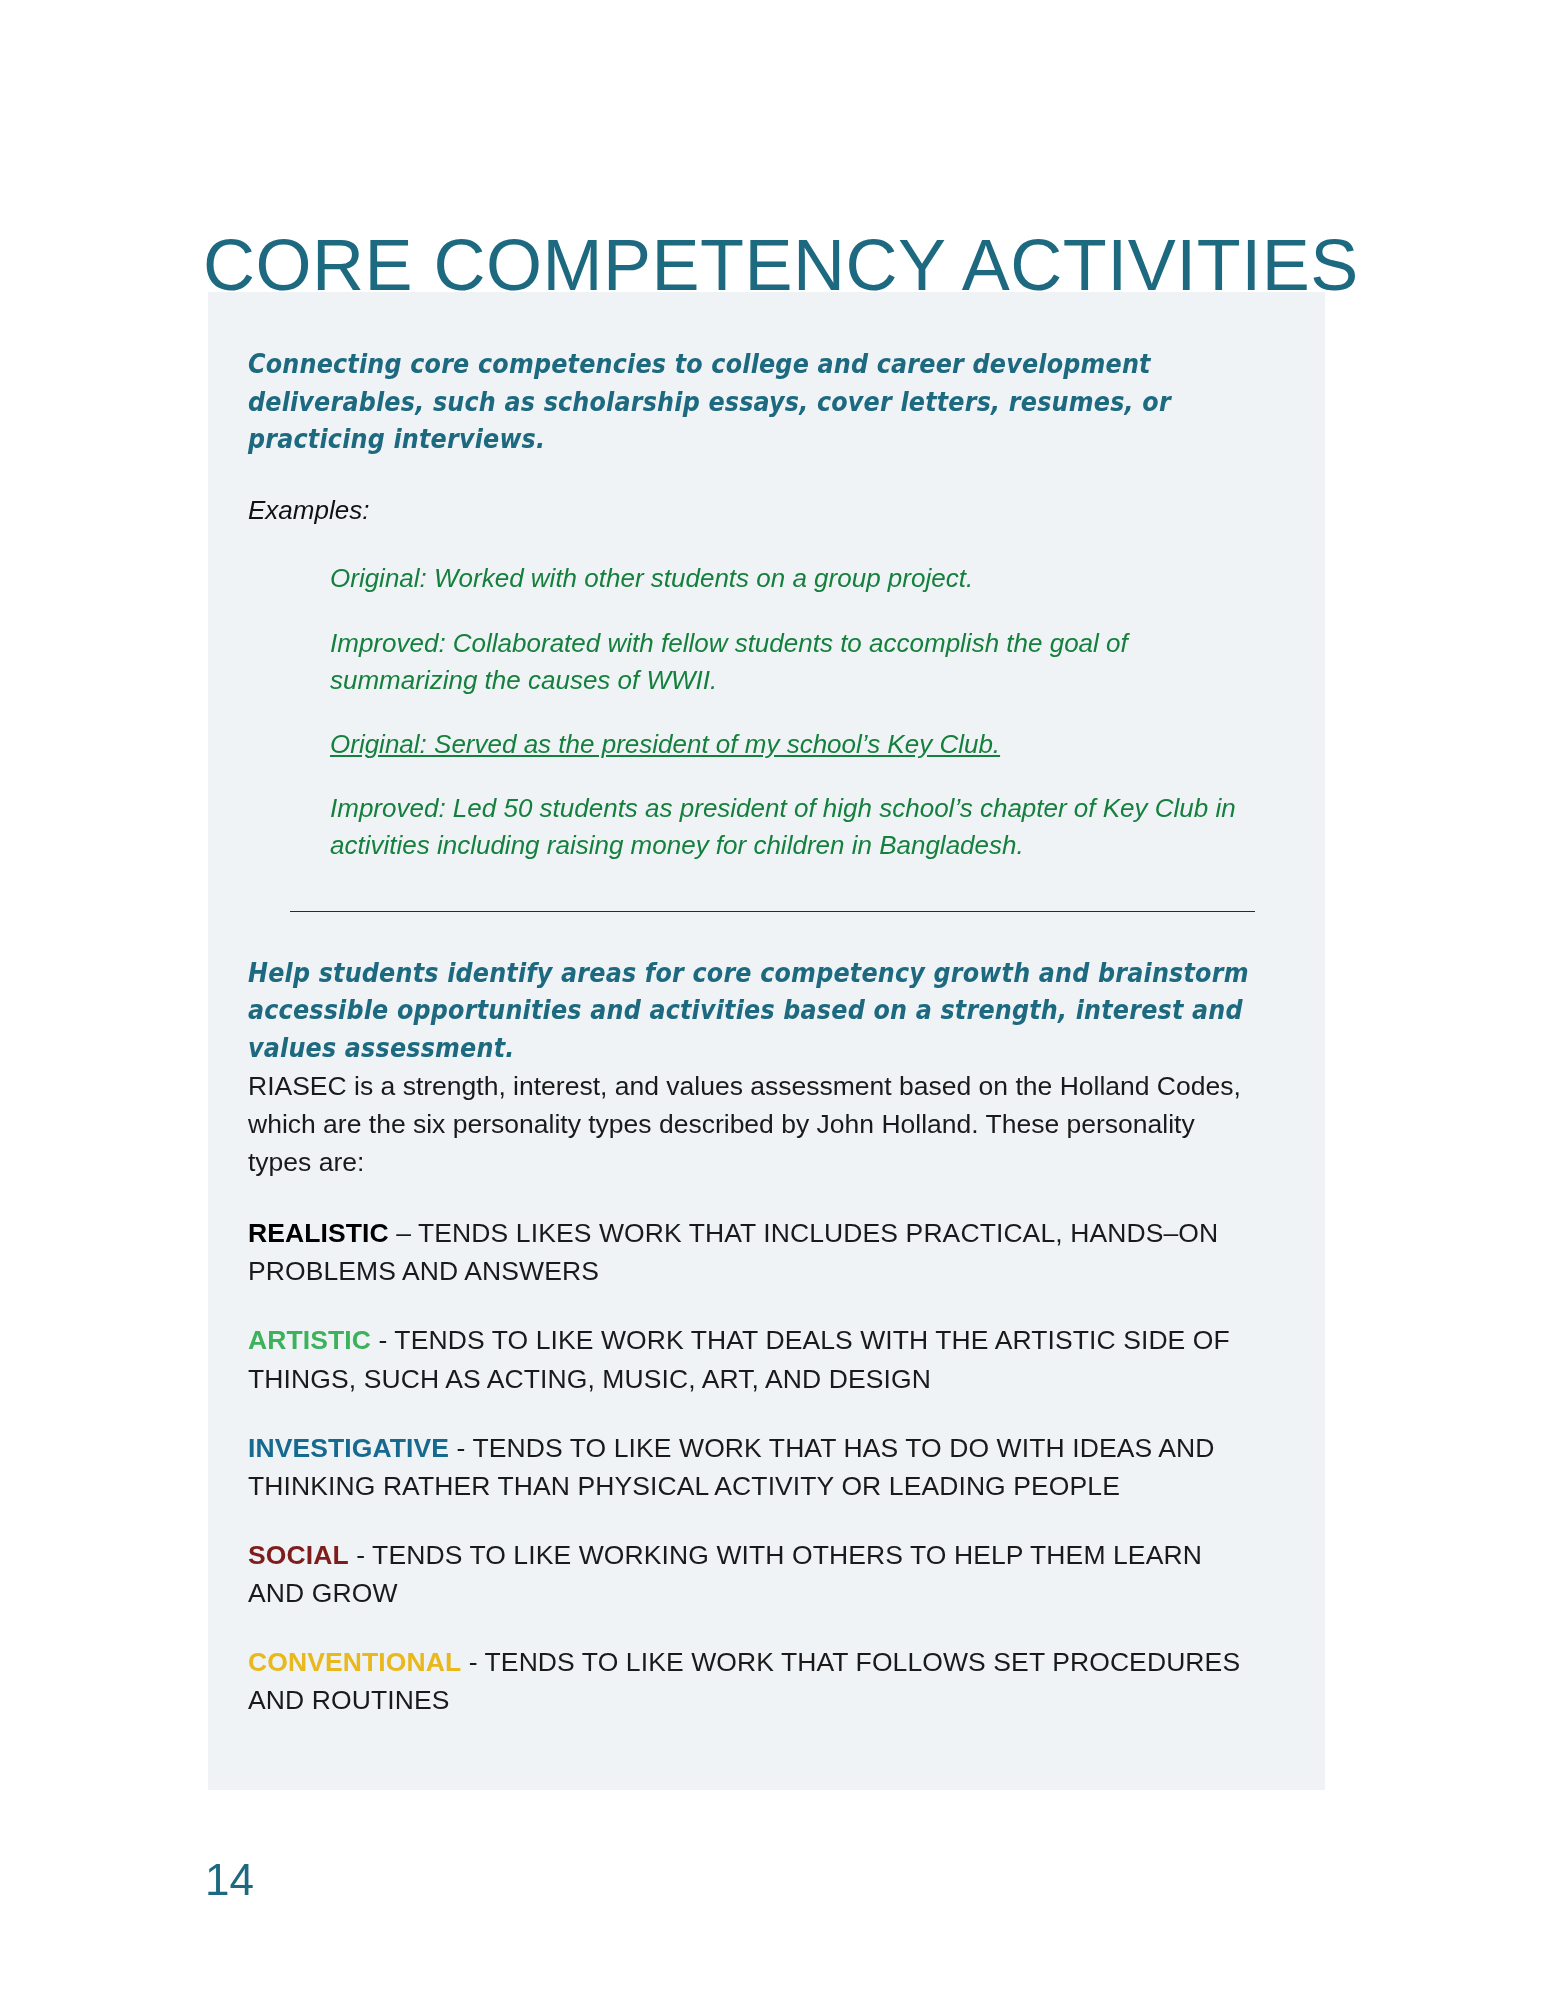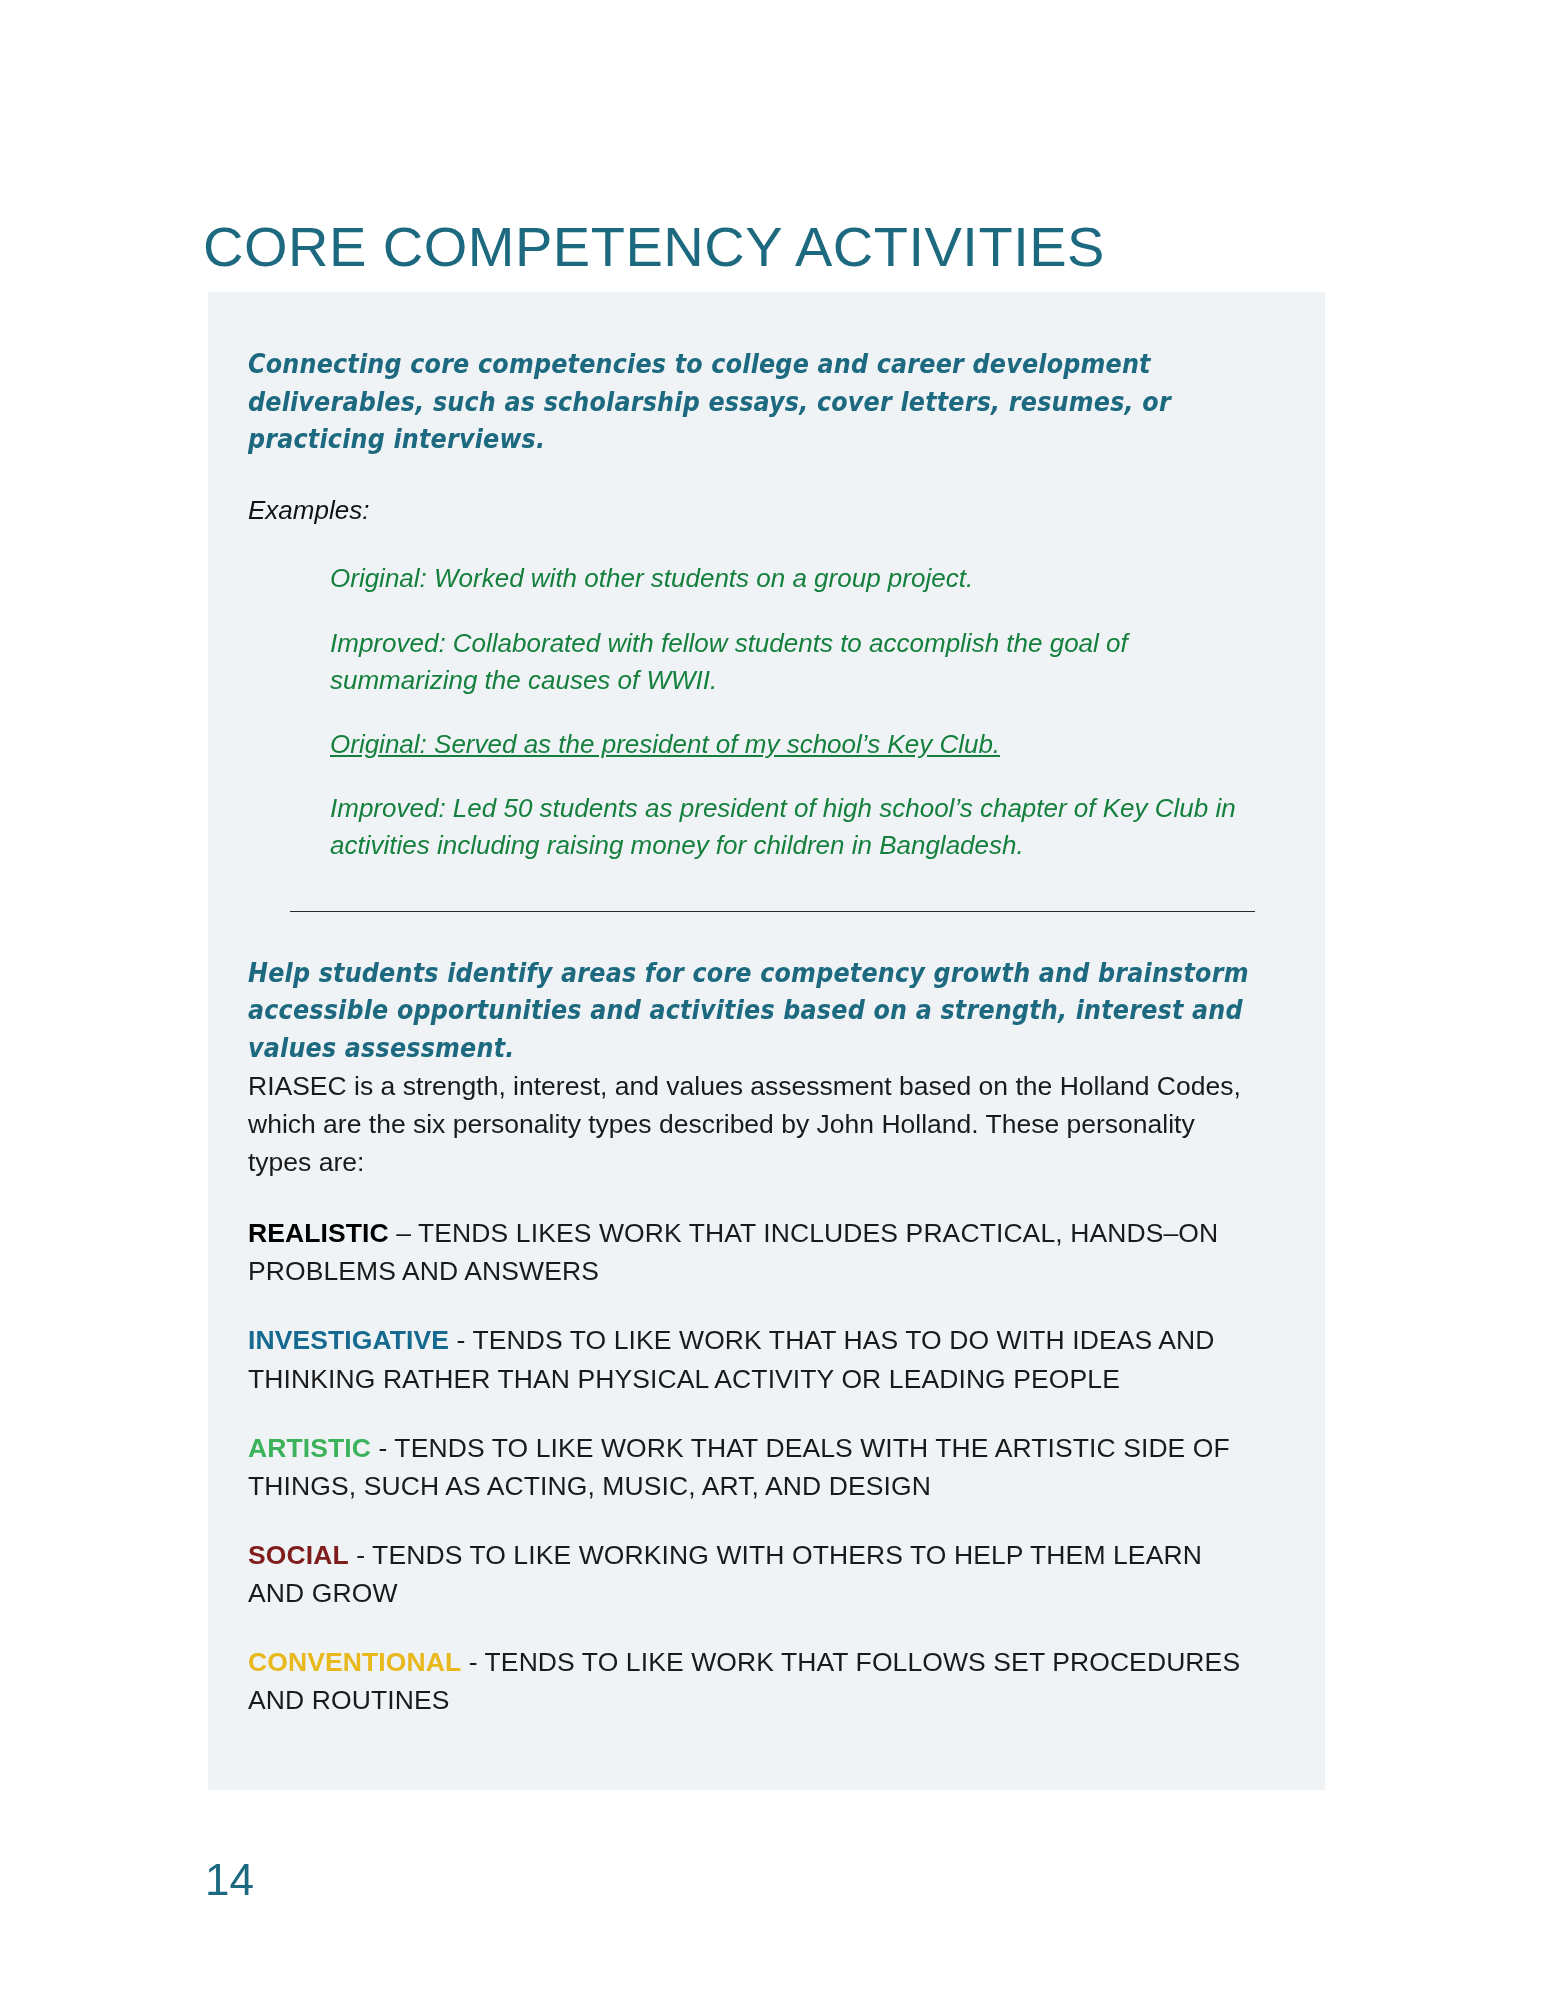--- a/index.html
+++ b/index.html
@@ -14,21 +14,21 @@
     position: relative;
     overflow: hidden;
   }
 
   
   #page-title {
     position: absolute;
     left: 203px;
     top: 176px;
     font-family: "Liberation Sans", sans-serif;
-    font-size: 56px;
+    font-size: 72px;
     font-weight: 300;
     letter-spacing: 0.5px;
     color: #1d6a80;
     white-space: nowrap;
   }
 
   
   #content-panel {
     position: absolute;
     left: 208px;
@@ -145,25 +145,25 @@
 
     <p class="lead-heading" style="margin-top:42px;">Help students identify areas for core competency growth and brainstorm accessible opportunities and activities based on a strength, interest and values assessment.</p>
 
     <p class="body-para" style="margin-top:0px;">RIASEC is a strength, interest, and values assessment based on the Holland Codes, which are the six personality types described by John Holland. These personality types are:</p>
 
     <p class="riasec-item" style="margin-top:33px;">
       <span class="riasec-name" style="color: #000000;">REALISTIC</span><span> – TENDS LIKES WORK THAT INCLUDES PRACTICAL, HANDS–ON PROBLEMS AND ANSWERS</span>
     </p>
 
     <p class="riasec-item" style="margin-top:31px;">
-      <span class="riasec-name" style="color: rgb(22, 105, 143);">INVESTIGATIVE</span><span>  - TENDS TO LIKE WORK THAT HAS TO DO WITH IDEAS AND THINKING RATHER THAN PHYSICAL ACTIVITY OR LEADING PEOPLE</span>
+      <span class="riasec-name" style="color: rgb(60, 178, 91);">ARTISTIC</span><span> - TENDS TO LIKE WORK THAT DEALS WITH THE ARTISTIC SIDE OF THINGS, SUCH AS ACTING, MUSIC, ART, AND DESIGN</span>
     </p>
 
     <p class="riasec-item" style="margin-top:31px;">
-      <span class="riasec-name" style="color: rgb(60, 178, 91);">ARTISTIC</span><span> - TENDS TO LIKE WORK THAT DEALS WITH THE ARTISTIC SIDE OF THINGS, SUCH AS ACTING, MUSIC, ART, AND DESIGN</span>
+      <span class="riasec-name" style="color: rgb(22, 105, 143);">INVESTIGATIVE</span><span>  - TENDS TO LIKE WORK THAT HAS TO DO WITH IDEAS AND THINKING RATHER THAN PHYSICAL ACTIVITY OR LEADING PEOPLE</span>
     </p>
 
     <p class="riasec-item" style="margin-top:31px;">
       <span class="riasec-name" style="color: #7f1d1d;">SOCIAL</span><span> - TENDS TO LIKE WORKING WITH OTHERS TO HELP THEM LEARN AND GROW</span>
     </p>
 
 
     <p class="riasec-item" style="margin-top:31px;">
       <span class="riasec-name" style="color: rgb(232, 184, 29);">CONVENTIONAL</span><span> - TENDS TO LIKE WORK THAT FOLLOWS SET PROCEDURES AND ROUTINES</span>
     </p>

